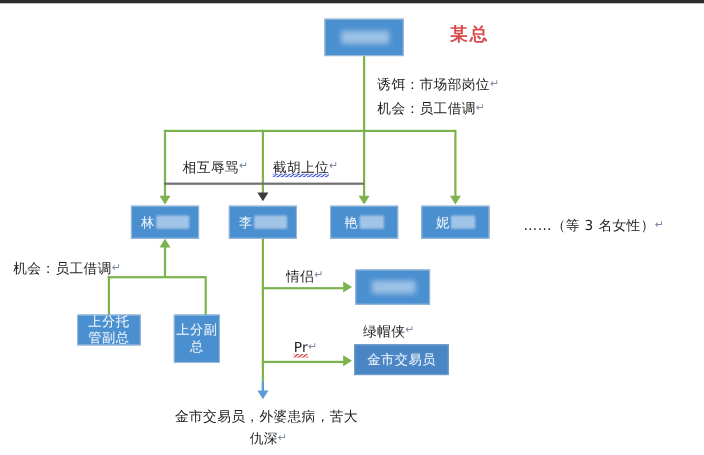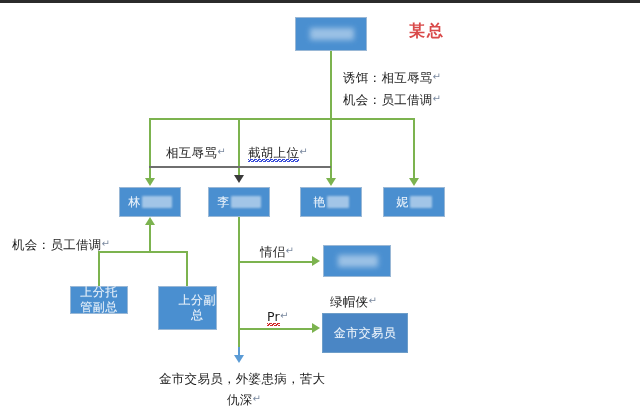--- a/index.html
+++ b/index.html
@@ -92,21 +92,21 @@
 
   <div class="box" style="left:295px;top:14px;width:72px;height:34px;">
     <span class="nm blurred">
       <span class="redact" style="width:44px;">&nbsp;</span>
     </span>
   </div>
   <div class="txt red" style="left:373px;top:18px;margin-left:36px;">某总</div>
 
   <div class="ln v" style="left:330px;top:48px;height:68px;"></div>
 
-  <div class="txt" style="left:343px;top:64px;"><span>诱饵：相互辱骂</span><span class="pmark">↵</span></div>
+  <div class="txt" style="left:343px;top:64px;"><span>诱饵：市场部岗位</span><span class="pmark">↵</span></div>
   <div class="txt" style="left:343px;top:86px;"><span>机会：员工借调</span><span class="pmark">↵</span></div>
 
   <div class="ln h" style="left:149px;top:115px;width:265px;"></div>
 
   <div class="ln v" style="left:149px;top:115px;height:62px;"></div>
   <div class="arw down" style="left:145px;top:175px;"></div>
 
   <div class="ln v" style="left:238px;top:115px;height:62px;"></div>
 
   <div class="ln v" style="left:330px;top:115px;height:62px;"></div>
@@ -142,35 +142,36 @@
       </span>
   </div>
 
   <div class="box" style="left:383px;top:184px;width:62px;height:30px;">
     <span class="nm">
         <span>妮</span>
         <span class="redact" style="width:22px;">&nbsp;</span>
       </span>
   </div>
 
+  <div class="txt" style="left:476px;top:192px;"><span>……（等 3 名女性）</span><span class="pmark">↵</span></div>
 
   <div class="txt" style="left:12px;top:231px;"><span>机会：员工借调</span><span class="pmark">↵</span></div>
 
   <div class="arw up" style="left:145px;top:214px;"></div>
   <div class="ln v" style="left:149px;top:221px;height:28px;"></div>
 
   <div class="ln h" style="left:98px;top:248px;width:89px;"></div>
   <div class="ln v" style="left:98px;top:248px;height:36px;"></div>
   <div class="ln v" style="left:186px;top:248px;height:36px;"></div>
 
   <div class="box" style="left:70px;top:283px;width:58px;height:28px;">
     <span style="white-space:pre-line;">上分托
 管副总</span>
   </div>
-  <div class="box" style="left:158px;top:283px;width:59px;height:44px;justify-content:flex-end;">
+  <div class="box" style="left:158px;top:283px;width:42px;height:44px;">
     <span style="white-space:pre-line;">上分副
 总</span>
   </div>
 
   <div class="ln v" style="left:238px;top:214px;height:137px;"></div>
 
   <div class="ln h" style="left:238px;top:258px;width:76px;"></div>
   <div class="arw right" style="left:312px;top:253px;"></div>
   <div class="txt" style="left:260px;top:238px;"><span>情侣</span><span class="pmark">↵</span></div>
 
@@ -178,21 +179,21 @@
     <span class="nm blurred">
       <span class="redact" style="width:40px;">&nbsp;</span>
     </span>
   </div>
   <div class="txt" style="left:330px;top:288px;"><span>绿帽侠</span><span class="pmark">↵</span></div>
 
   <div class="ln h" style="left:238px;top:325px;width:76px;"></div>
   <div class="arw right" style="left:312px;top:320px;"></div>
   <div class="txt" style="left:267px;top:303px;"><span class="wavy-red">Pr</span><span class="pmark">↵</span></div>
 
-  <div class="box dark" style="left:322px;top:310px;width:86px;height:40px;">
+  <div class="box dark" style="left:322px;top:310px;width:86px;height:28px;">
     <span>金市交易员</span>
   </div>
 
   <div class="ln v blue" style="left:238px;top:344px;height:10px;"></div>
   <div class="arw down bl" style="left:234px;top:352px;"></div>
 
   <div class="txt" style="left:159px;top:366px;"><span>金市交易员，外婆患病，苦大</span></div>
   <div class="txt" style="left:227px;top:386px;"><span>仇深</span><span class="pmark">↵</span></div>
 
 </div>

